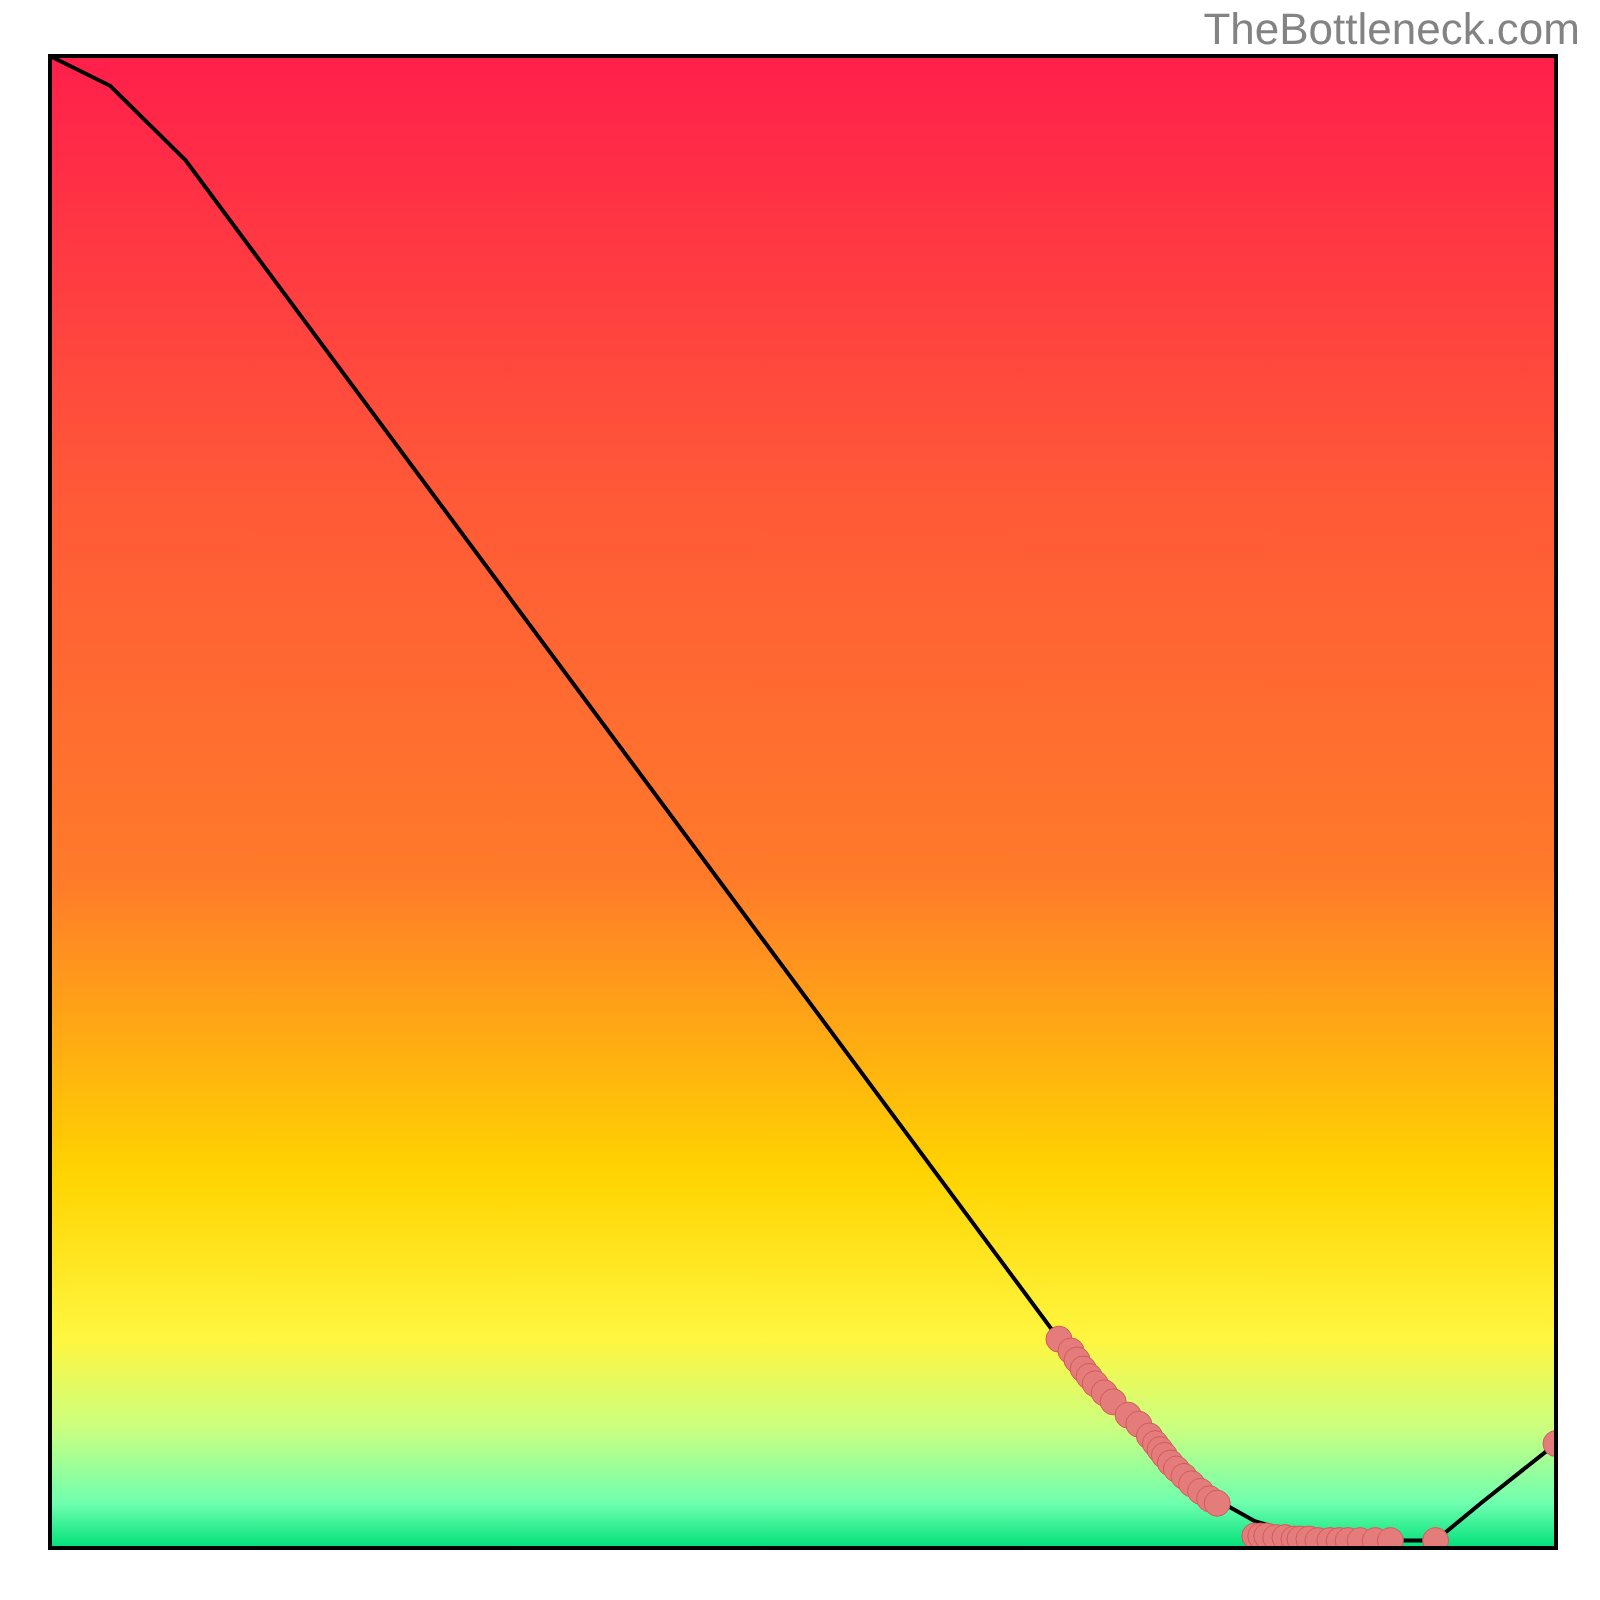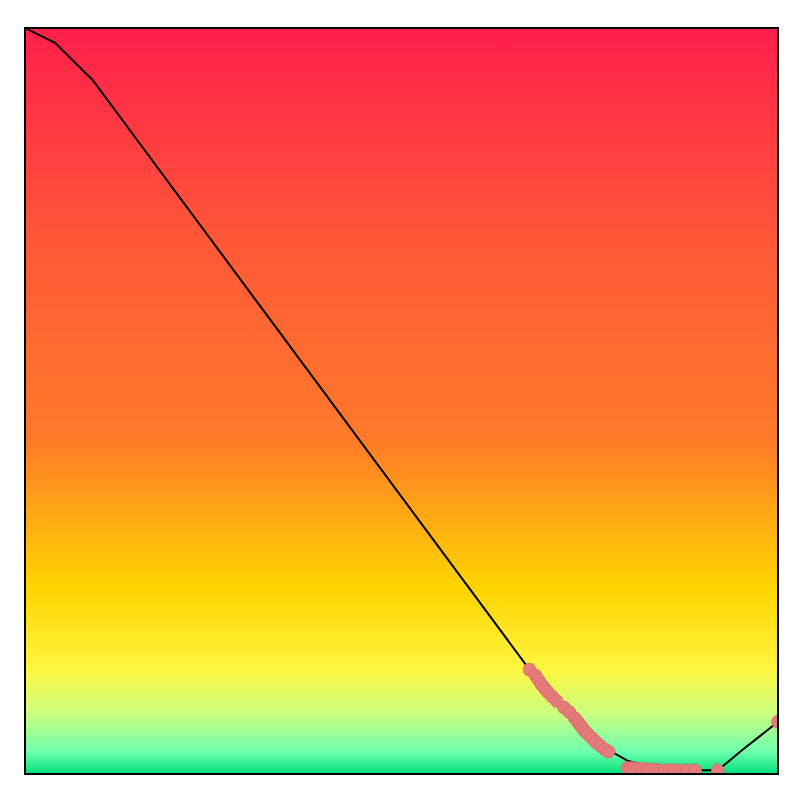--- a/index.html
+++ b/index.html
@@ -31,20 +31,21 @@
   top: 0;
   left: 0;
   width: 800px;
   height: 800px;
 }
 </style>
 </head>
 <body>
 
 <div class="chart-wrapper">
+  <div class="watermark">TheBottleneck.com</div>
   <svg class="chart" viewBox="0 0 800 800">
     <defs>
       <linearGradient id="bg-grad" x1="0" y1="0" x2="0" y2="1">
         <stop id="g0" offset="0%" stop-color="#ff1f4b"></stop>
         <stop id="g1" offset="30%" stop-color="#ff5a37"></stop>
         <stop id="g2" offset="55%" stop-color="#ff7a2a"></stop>
         <stop id="g3" offset="75%" stop-color="#ffd400"></stop>
         <stop id="g4" offset="86%" stop-color="#fff640"></stop>
         <stop id="g5" offset="92%" stop-color="#caff80"></stop>
         <stop id="g6" offset="97%" stop-color="#6fffaf"></stop>

